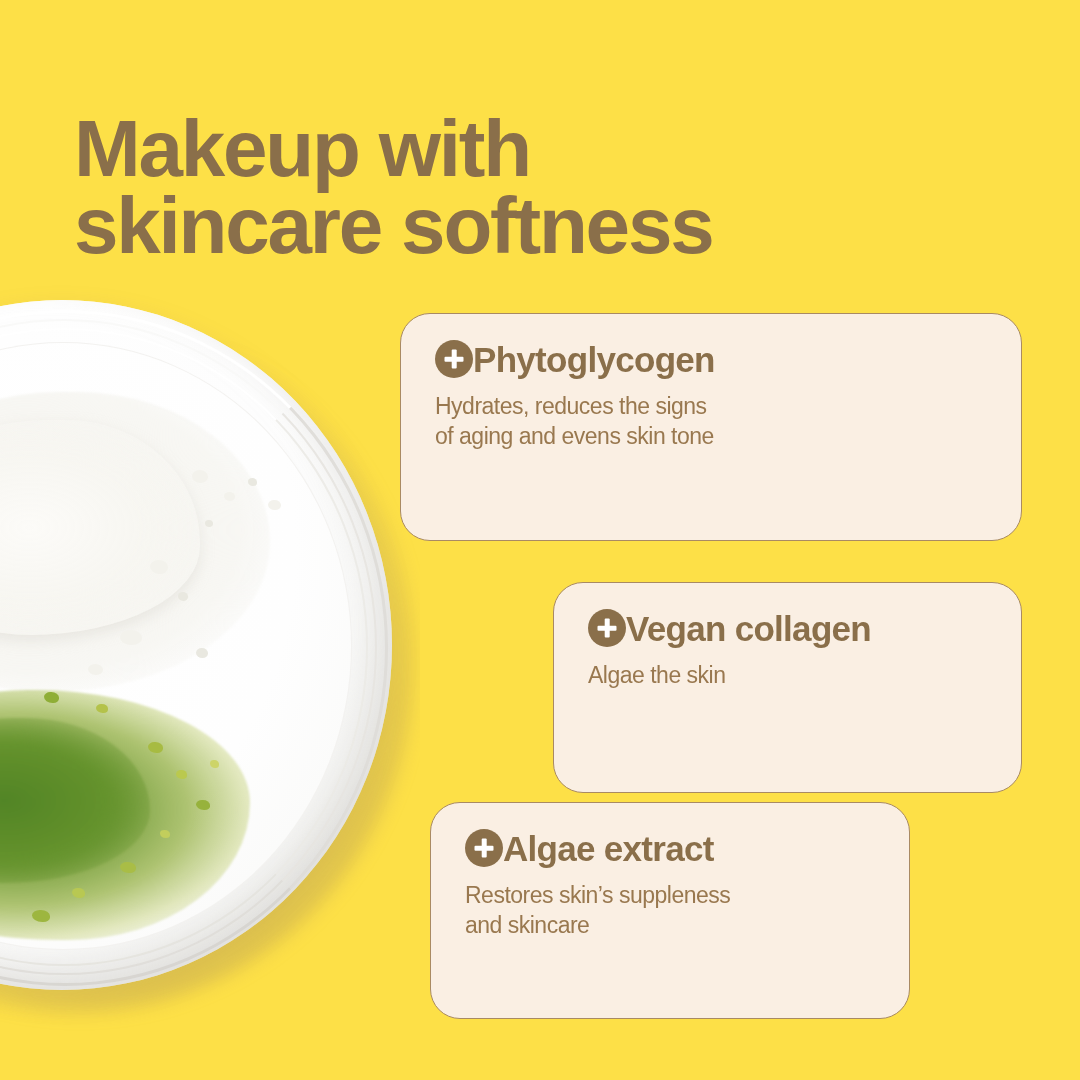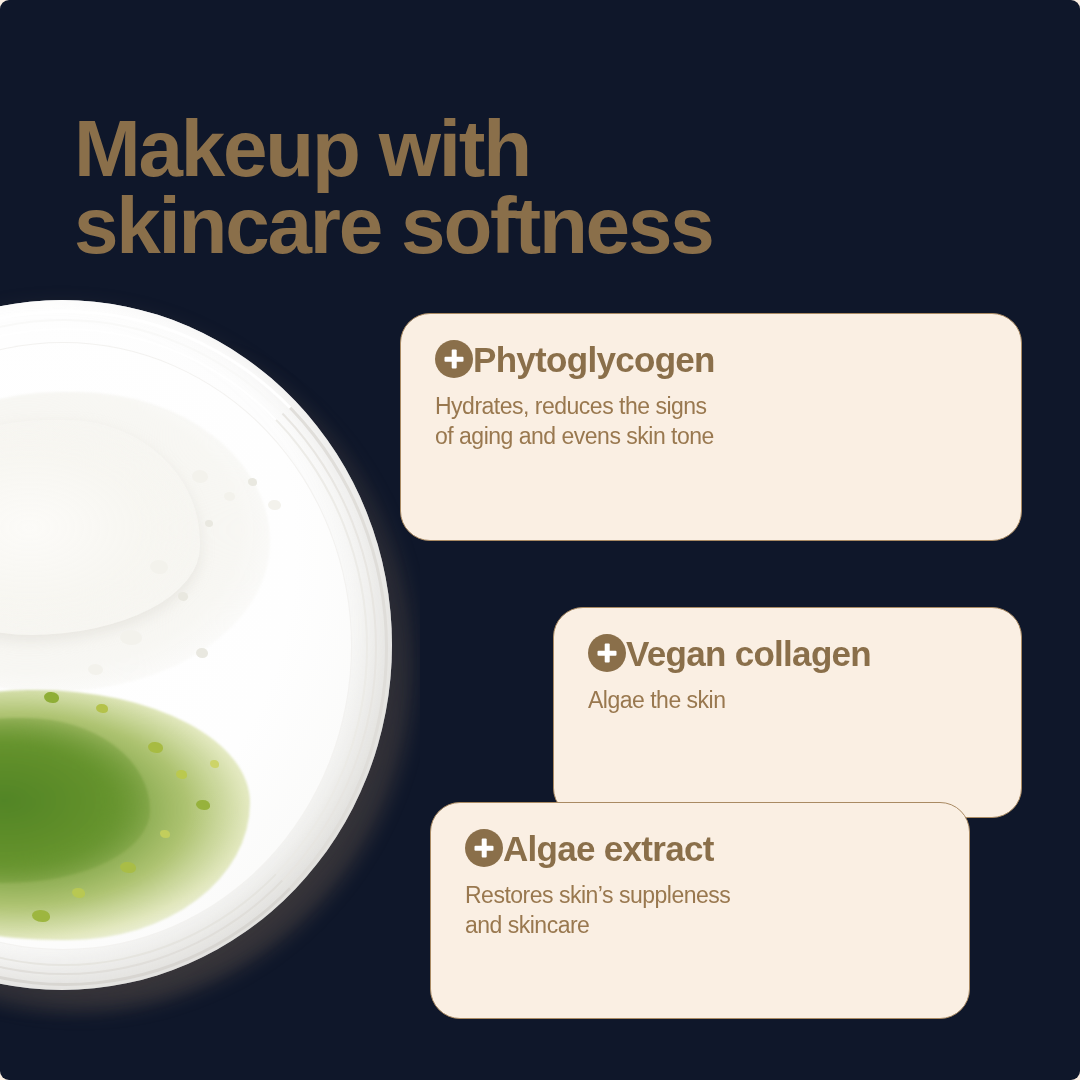--- a/index.html
+++ b/index.html
@@ -11,23 +11,22 @@
     height: 1080px;
     overflow: hidden;
     font-family: "Liberation Sans", sans-serif;
     background: #faeee2;
   }
 
   #stage {
     position: relative;
     width: 1080px;
     height: 1080px;
-    background: #0f172a;
+    background: #fde047;
     overflow: hidden;
-    border-radius: 9px;
   }
 
   
   #headline {
     position: absolute;
     left: 74px;
     top: 56px;
     width: 840px;
     color: #8a6f4a;
     font-size: 80px;
@@ -158,22 +157,22 @@
   
   .card {
     position: absolute;
     box-sizing: border-box;
     border: 1.6px solid #a98a63;
     border-radius: 30px;
     background: #faefe3;
     padding: 26px 30px 28px 34px;
   }
   #card-0 { left: 400px; top: 313px; width: 622px; height: 228px; }
-  #card-1 { left: 553px; top: 607px; width: 469px; height: 211px; }
-  #card-2 { left: 430px; top: 802px; width: 540px; height: 217px; }
+  #card-1 { left: 553px; top: 582px; width: 469px; height: 211px; }
+  #card-2 { left: 430px; top: 802px; width: 480px; height: 217px; }
 
   .card-head {
     display: flex;
     align-items: center;
   }
   .plus-badge {
     flex: 0 0 auto;
     width: 38px;
     height: 38px;
     border-radius: 50%;

